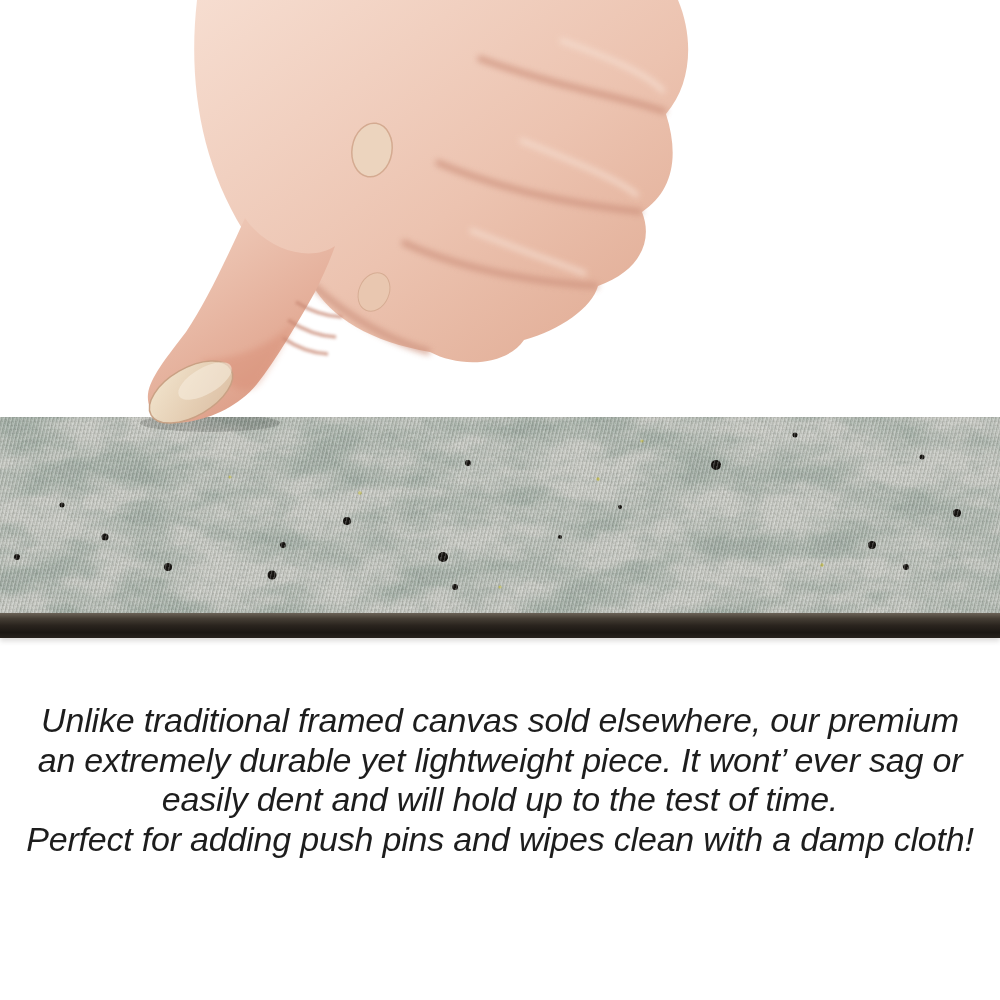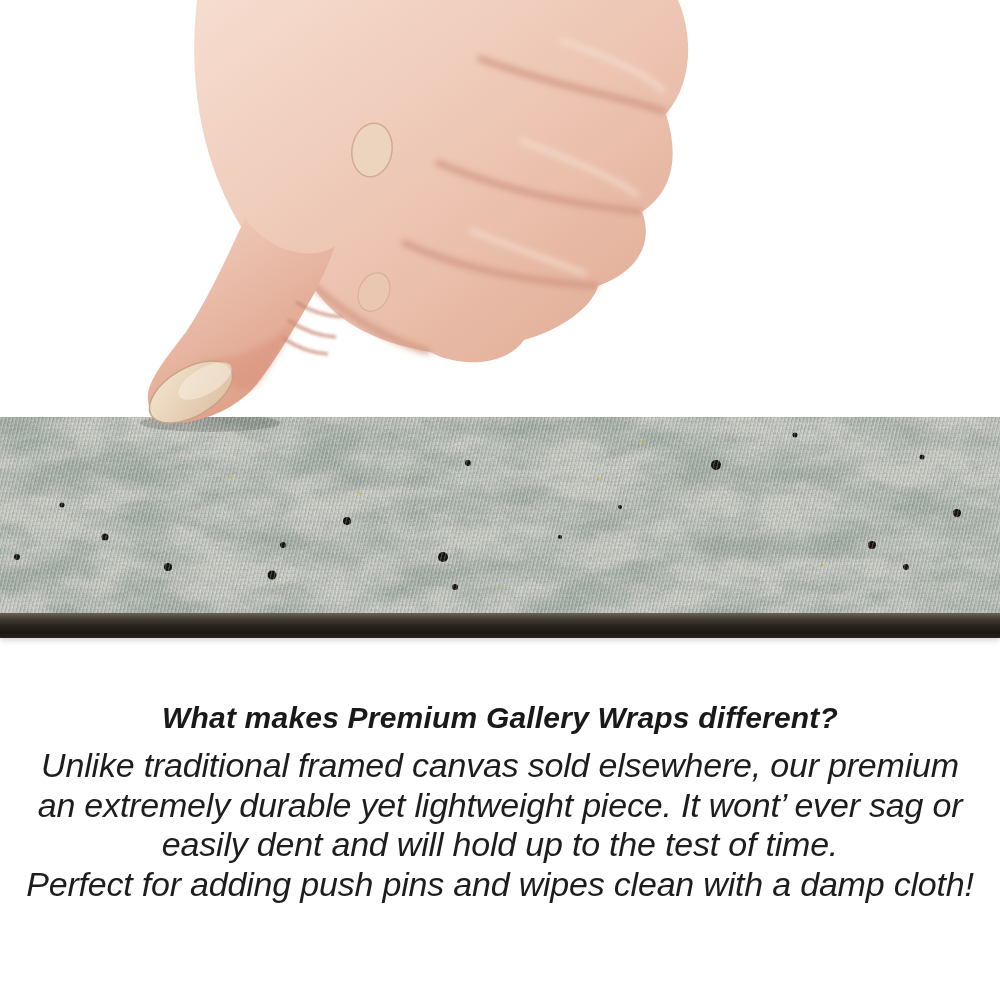--- a/index.html
+++ b/index.html
@@ -239,21 +239,20 @@
           <circle cx="642" cy="24" r="1.6"></circle>
         <circle cx="500" cy="170" r="1.6"></circle>
           <circle cx="230" cy="60" r="1.5"></circle>
       </g>
     </svg>
     <div class="band-weave"></div>
     <div class="band-edge"></div>
   </div>
 
   <div class="text-block">
-    <h2 class="headline">What makes Premium Gallery Wraps different?</h2>
     <div class="copy">
       <p>Unlike traditional framed canvas sold elsewhere, our premium</p>
       <p>an extremely durable yet lightweight piece. It wont’ ever sag or</p>
       <p>easily dent and will hold up to the test of time.</p>
       <p>Perfect for adding push pins and wipes clean with a damp cloth!</p>
     </div>
   </div>
 
 </div>
 

